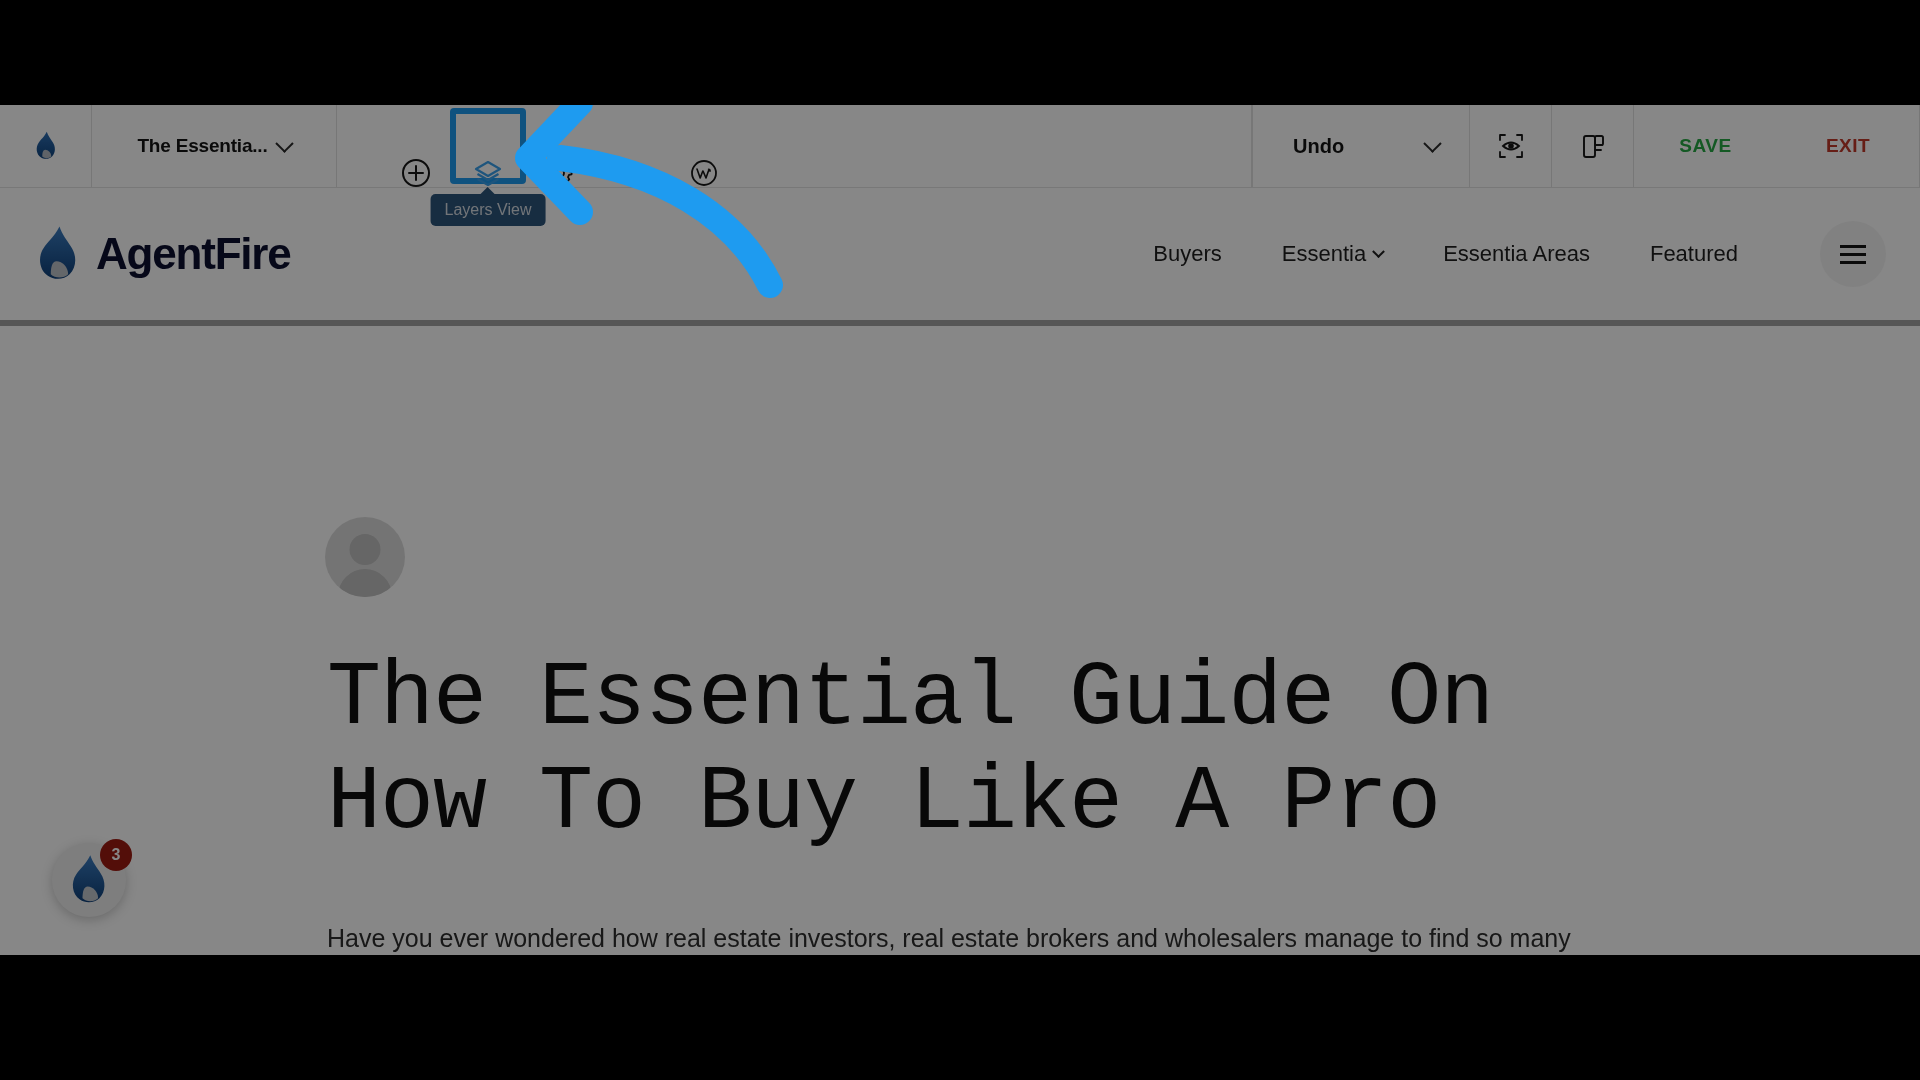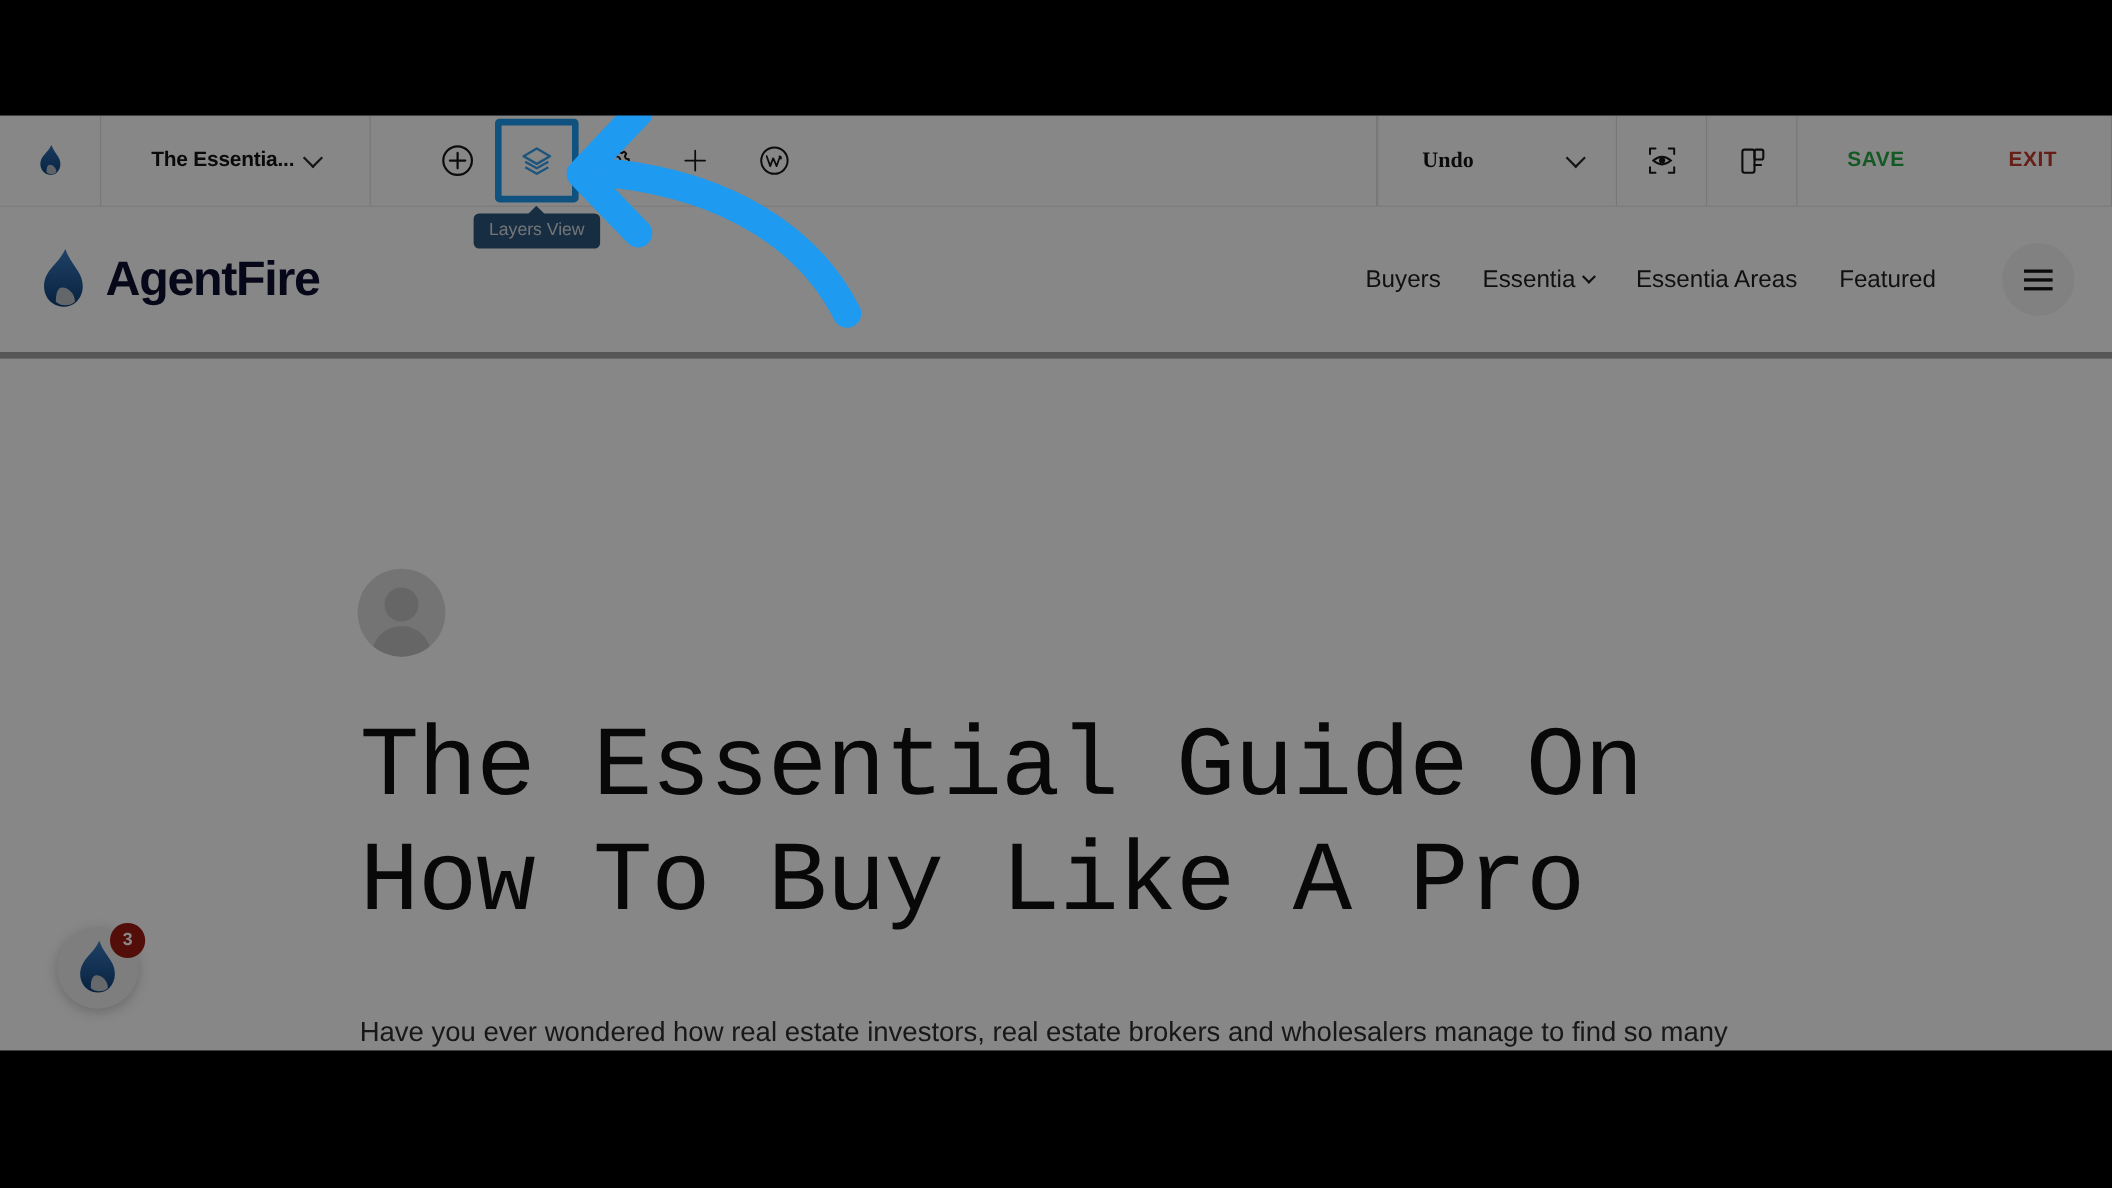--- a/index.html
+++ b/index.html
@@ -78,21 +78,21 @@
   }
   .tb-tools {
     flex: 1;
     justify-content: flex-start;
     gap: 0px;
     padding-left: 43px;
   }
   .tool-btn {
     width: 72px; height: 83px;
     display: flex;
-    align-items: center;
+    align-items: flex-end;
     justify-content: center;
     position: relative;
     text-decoration: underline;
   }
   .tool-ico { width: 30px; height: 30px; display:block; }
 
   
   .tool-btn.active .chip {
     position: absolute;
     left: 50%;
@@ -128,21 +128,20 @@
     border-left: 8px solid transparent;
     border-right: 8px solid transparent;
     border-bottom: 8px solid #2c557c;
   }
 
   .tb-undo {
     width: 218px;
     justify-content: space-between;
     padding: 0 30px 0 40px;
     border-left: 1px solid #e0e0e0;
-    font-family: Liberation Serif, serif;
   }
   .tb-undo .undo-text {
     font-size: 20px; font-weight: 700; color: #141414;
   }
   .tb-icobtn { width: 82px; }
   .tb-exit, .tb-save {
     width: 143px;
     font-size: 19px;
     font-weight: 600;
     letter-spacing: 0.5px;
@@ -170,21 +169,21 @@
   .brand-name {
     font-size: 44px;
     font-weight: 800;
     color: #0d1030;
     letter-spacing: -1.2px;
   }
   .site-nav {
     margin-left: auto;
     display: flex;
     align-items: center;
-    gap: 38px;
+    gap: 60px;
     margin-right: 34px;
   }
   .nav-link {
     font-size: 22px;
     color: #1f1f1f;
     display: flex;
     align-items: center;
     gap: 8px;
     font-weight: 400;
   }

